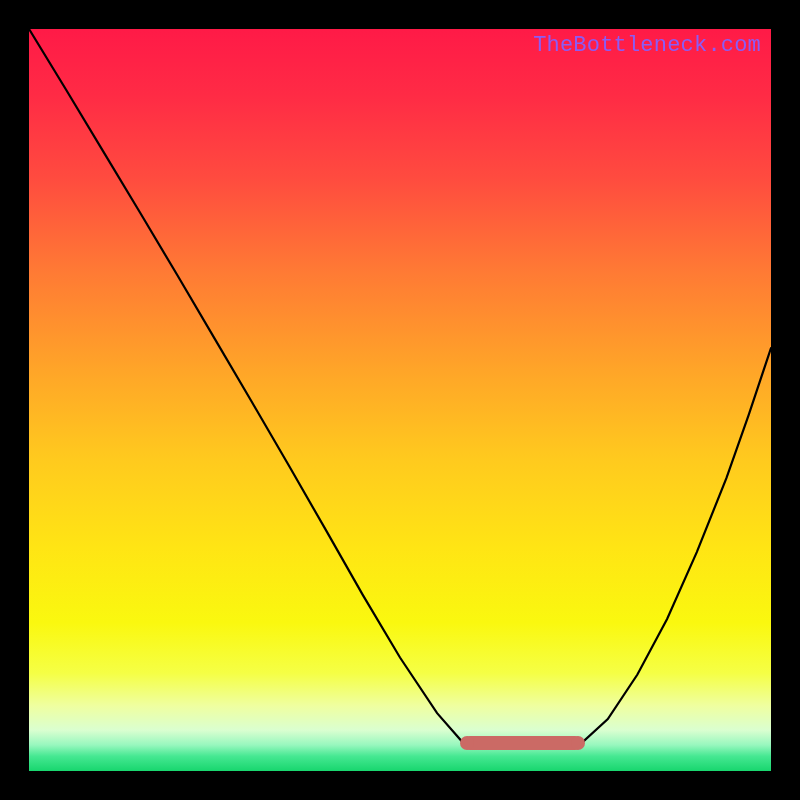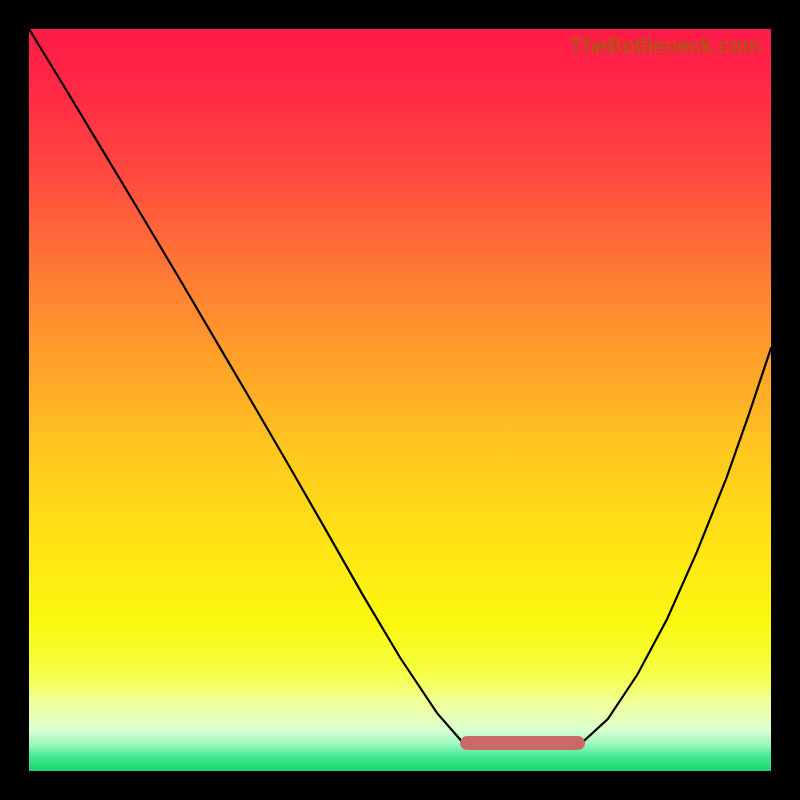--- a/index.html
+++ b/index.html
@@ -29,24 +29,25 @@
     position: absolute;
     left: 0;
     top: 0;
     width: 100%;
     height: 100%;
   }
   .watermark {
     position: absolute;
     top: 4px;
     right: 10px;
-    color: #a16207;
+    color: #8b5cf6;
     font-size: 22px;
     font-weight: 400;
     letter-spacing: 0.2px;
+    font-family: Liberation Mono, monospace;
   }
   .curve {
     position: absolute;
     left: 0;
     top: 0;
     width: 100%;
     height: 100%;
   }
   .flat-indicator {
     position: absolute;

